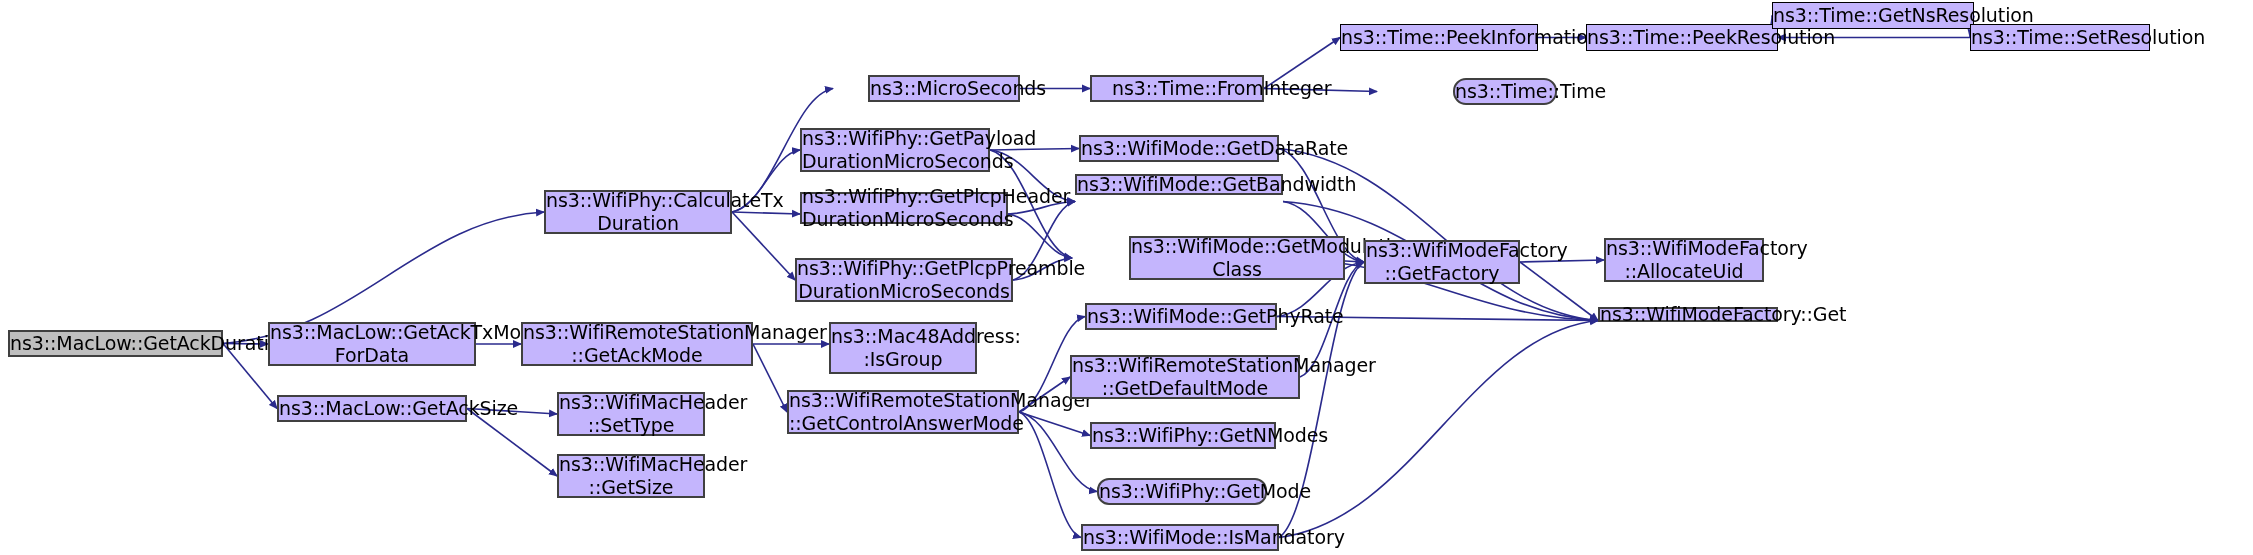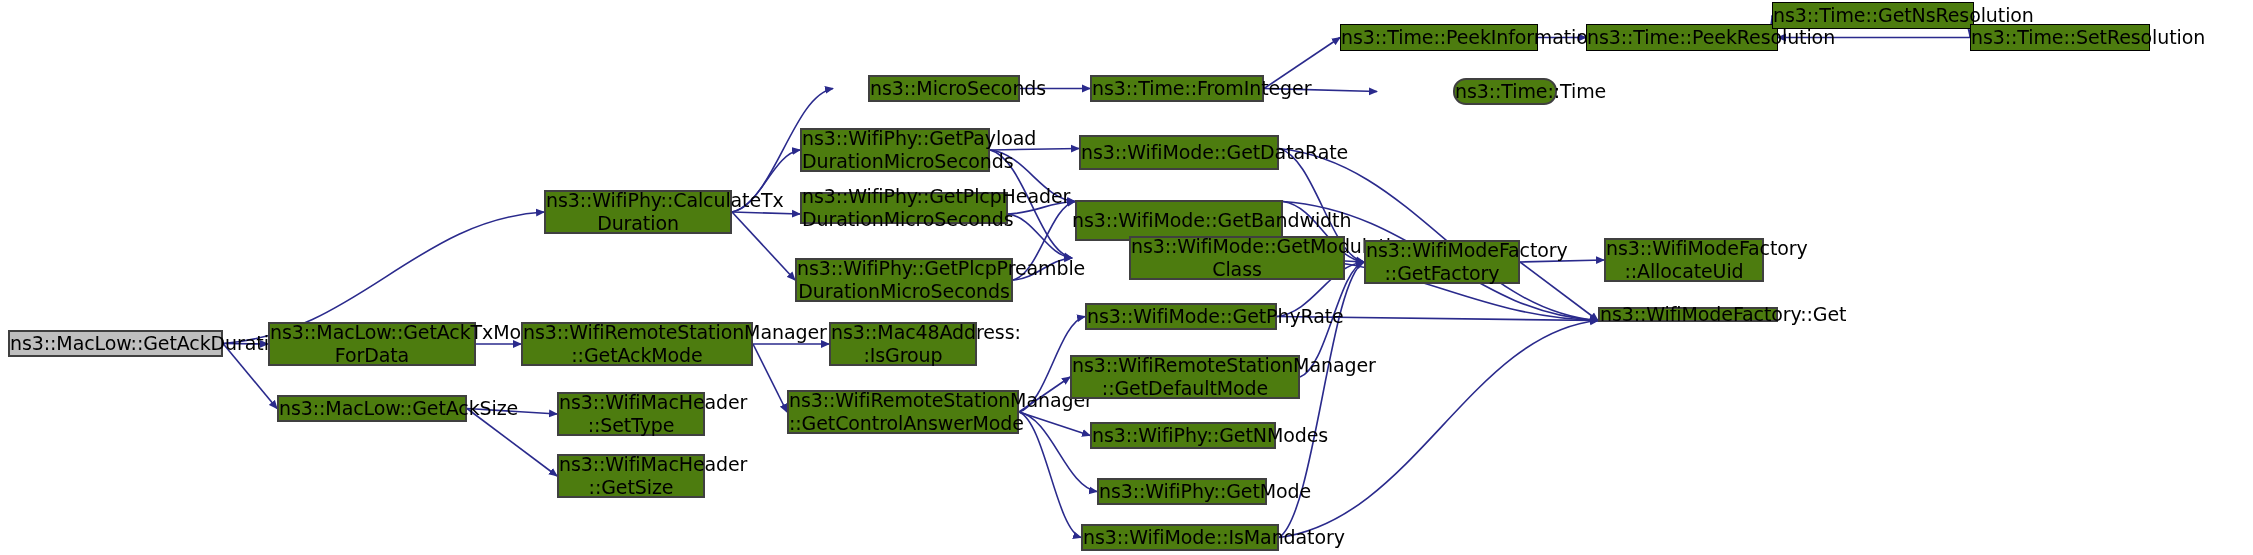--- a/index.html
+++ b/index.html
@@ -8,21 +8,21 @@
     width:2253px;
     height:555px;
     background:#ffffff;
     font-family:"DejaVu Sans","Liberation Sans",sans-serif;
     overflow:hidden;
   }
   #edges{position:absolute;left:0;top:0;width:2253px;height:555px;}
   .node{
     position:absolute;
     box-sizing:border-box;
-    background:#4d7c0f;
+    background:#c4b5fd;
     border:1.5px solid #000000;
     color:#000000;
     font-size:19px;
     line-height:23px;
     display:flex;
     align-items:center;
     justify-content:center;
     text-align:center;
     white-space:pre-line;
     letter-spacing:-0.1px;
@@ -102,39 +102,39 @@
 ::GetSize</span></div>
       <div class="node thick" style="left: 544px; top: 190px; width: 188px; height: 44px;"><span>ns3::WifiPhy::CalculateTx
 Duration</span></div>
       <div class="node thick" style="left: 868px; top: 75px; width: 152px; height: 27px;"><span>ns3::MicroSeconds</span></div>
       <div class="node thick" style="left: 800px; top: 128px; width: 190px; height: 44px;"><span>ns3::WifiPhy::GetPayload
 DurationMicroSeconds</span></div>
       <div class="node thick" style="left: 800px; top: 192px; width: 208px; height: 32px;"><span>ns3::WifiPhy::GetPlcpHeader
 DurationMicroSeconds</span></div>
       <div class="node thick" style="left: 795px; top: 258px; width: 218px; height: 44px;"><span>ns3::WifiPhy::GetPlcpPreamble
 DurationMicroSeconds</span></div>
-      <div class="node thick" style="left: 829px; top: 322px; width: 148px; height: 44px;"><span>ns3::Mac48Address:
+      <div class="node thick" style="left: 829px; top: 322px; width: 148px; height: 52px;"><span>ns3::Mac48Address:
 :IsGroup</span></div>
       <div class="node thick" style="left: 787px; top: 390px; width: 232px; height: 44px;"><span>ns3::WifiRemoteStationManager
 ::GetControlAnswerMode</span></div>
-      <div class="node thick" style="left: 1090px; top: 75px; width: 174px; height: 27px;"><span>ns3::Time::FromInteger</span></div>
+      <div class="node thick" style="left: 1090px; top: 75px; width: 174px; height: 27px; padding-left: 20px;"><span>ns3::Time::FromInteger</span></div>
       <div class="node thick" style="left: 1453px; top: 78px; width: 104px; height: 27px; border-radius: 13px;"><span>ns3::Time::Time</span></div>
       <div class="node " style="left: 1340px; top: 24px; width: 198px; height: 27px;"><span>ns3::Time::PeekInformation</span></div>
       <div class="node " style="left: 1586px; top: 24px; width: 192px; height: 27px;"><span>ns3::Time::PeekResolution</span></div>
       <div class="node " style="left: 1772px; top: 2px; width: 202px; height: 27px;"><span>ns3::Time::GetNsResolution</span></div>
       <div class="node " style="left: 1970px; top: 24px; width: 180px; height: 27px; justify-content: center;"><span>ns3::Time::SetResolution</span></div>
-      <div class="node thick" style="left: 1079px; top: 135px; width: 200px; height: 35px; text-align: center;"><span>ns3::WifiMode::GetDataRate</span></div>
-      <div class="node thick" style="left: 1075px; top: 200px; width: 208px; height: 41px; justify-content: flex-end;"><span>ns3::WifiMode::GetBandwidth</span></div>
+      <div class="node thick" style="left: 1079px; top: 135px; width: 200px; height: 27px; text-align: center;"><span>ns3::WifiMode::GetDataRate</span></div>
+      <div class="node thick" style="left: 1075px; top: 174px; width: 208px; height: 21px;"><span>ns3::WifiMode::GetBandwidth</span></div>
       <div class="node thick" style="left: 1129px; top: 236px; width: 216px; height: 44px;"><span>ns3::WifiMode::GetModulation
 Class</span></div>
       <div class="node thick" style="left: 1085px; top: 303px; width: 192px; height: 27px;"><span>ns3::WifiMode::GetPhyRate</span></div>
       <div class="node thick" style="left: 1070px; top: 355px; width: 230px; height: 44px;"><span>ns3::WifiRemoteStationManager
 ::GetDefaultMode</span></div>
       <div class="node thick" style="left: 1090px; top: 422px; width: 186px; height: 27px;"><span>ns3::WifiPhy::GetNModes</span></div>
-      <div class="node thick" style="left: 1097px; top: 478px; width: 170px; height: 27px;"><span>ns3::WifiPhy::GetMode</span></div>
+      <div class="node thick" style="left: 1097px; top: 478px; width: 170px; height: 27px; border-radius: 12px;"><span>ns3::WifiPhy::GetMode</span></div>
       <div class="node thick" style="left: 1081px; top: 524px; width: 198px; height: 27px;"><span>ns3::WifiMode::IsMandatory</span></div>
       <div class="node thick" style="left: 1364px; top: 240px; width: 156px; height: 44px;"><span>ns3::WifiModeFactory
 ::GetFactory</span></div>
       <div class="node thick" style="left: 1604px; top: 238px; width: 160px; height: 44px;"><span>ns3::WifiModeFactory
 ::AllocateUid</span></div>
       <div class="node thick" style="left: 1598px; top: 307px; width: 180px; height: 15px;"><span>ns3::WifiModeFactory::Get</span></div>
     </div>
 </div>
 
 </body></html>

